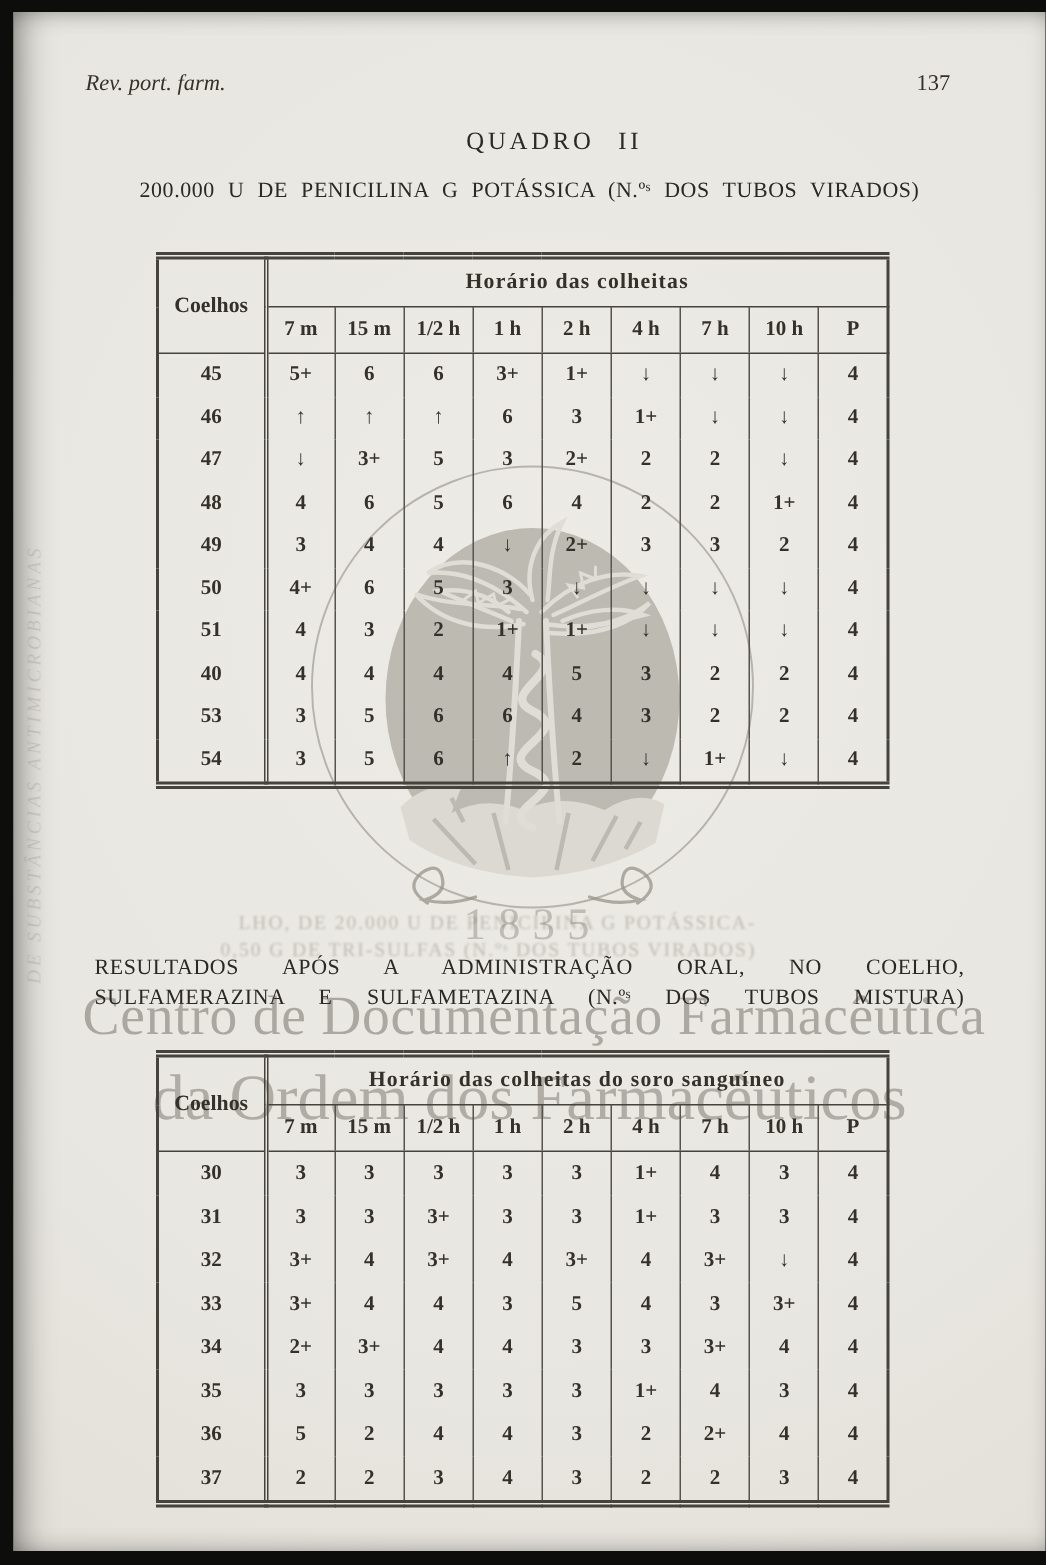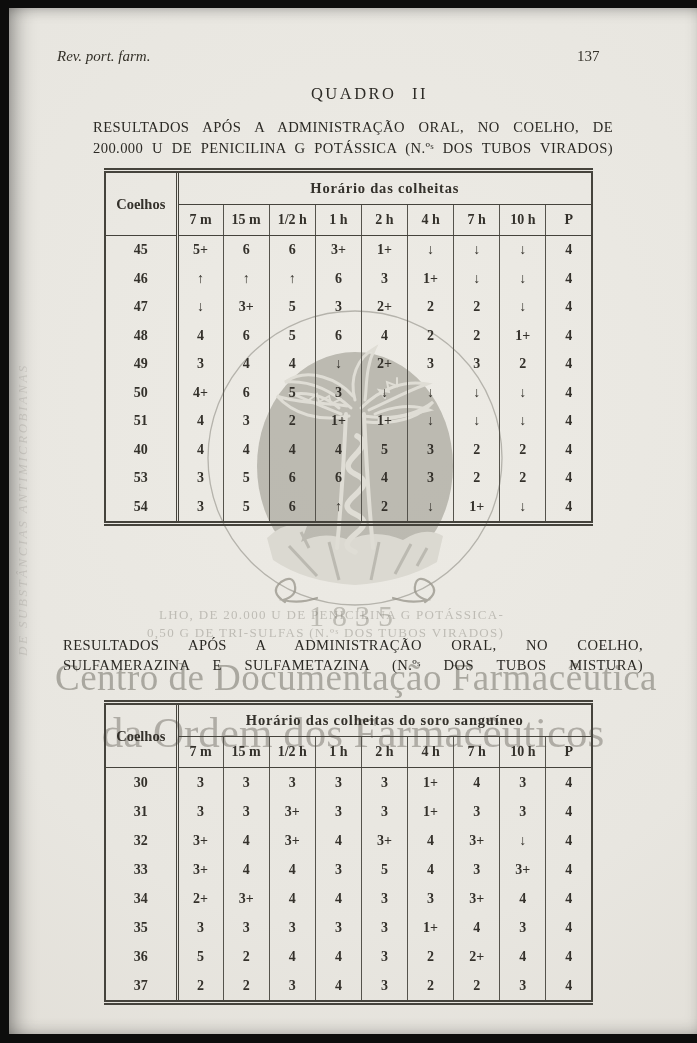--- a/index.html
+++ b/index.html
@@ -29,21 +29,21 @@
   .wm2{left:0;right:0;top:700px;text-align:center;font-size:43px;color:rgba(117,114,105,.5);}
   .ghost{position:absolute;color:rgba(95,92,84,.32);filter:blur(.7px);white-space:nowrap;
          font-size:13px;letter-spacing:1.3px;}
   .ghost-r1{left:150px;top:599px;width:420px;text-align:left;}
   .ghost-r2{left:138px;top:617px;width:420px;text-align:left;}
   .ghost-v{left:6px;top:648px;transform:rotate(-90deg);transform-origin:left top;
            font-style:italic;color:rgba(85,83,76,.16);letter-spacing:2.5px;filter:blur(.4px);}
   
   .running-header{position:absolute;top:40px;left:0;right:0;font-size:15px;}
   .journal{position:absolute;left:48px;font-style:italic;color:#343129;}
-  .pageno{position:absolute;left:568px;color:#343129;}
+  .pageno{position:absolute;left:602px;color:#343129;}
   .quadro-title{position:absolute;left:0;right:0;text-align:center;font-size:16.5px;
     letter-spacing:2.5px;word-spacing:9px;color:#2d2b26;}
   .qt2{top:76px;margin-left:33px;} .qt3{top:597px;}
   .caption{position:absolute;font-size:14.6px;letter-spacing:.4px;color:#2b2924;}
   .caption div{text-align:justify;text-align-last:justify;}
   .cap2{left:84px;top:109px;width:520px;line-height:21px;}
   .cap3{left:54px;top:627px;width:580px;line-height:20px;}
   .tablewrap{position:absolute;left:95px;width:489px;}
   .tw2{top:160px;} .tw3{top:692px;}
   table.sci{border-collapse:collapse;width:100%;table-layout:fixed;
@@ -104,21 +104,20 @@
   </div>
 
   <div class="content">
     <div class="running-header">
       <span class="journal">Rev. port. farm.</span>
       <span class="pageno">137</span>
     </div>
 
     <div class="quadro-title qt2">QUADRO II</div>
     <div class="caption cap2">
-      <div>RESULTADOS APÓS A ADMINISTRAÇÃO ORAL, NO COELHO, DE</div>
       <div>200.000 U DE PENICILINA G POTÁSSICA (N.ºˢ DOS TUBOS VIRADOS)</div>
     </div>
     <div class="tablewrap tw2">
         <table class="sci">
           <colgroup>
             <col style="width: 72px;">
             <col>
             <col>
             <col>
             <col>

